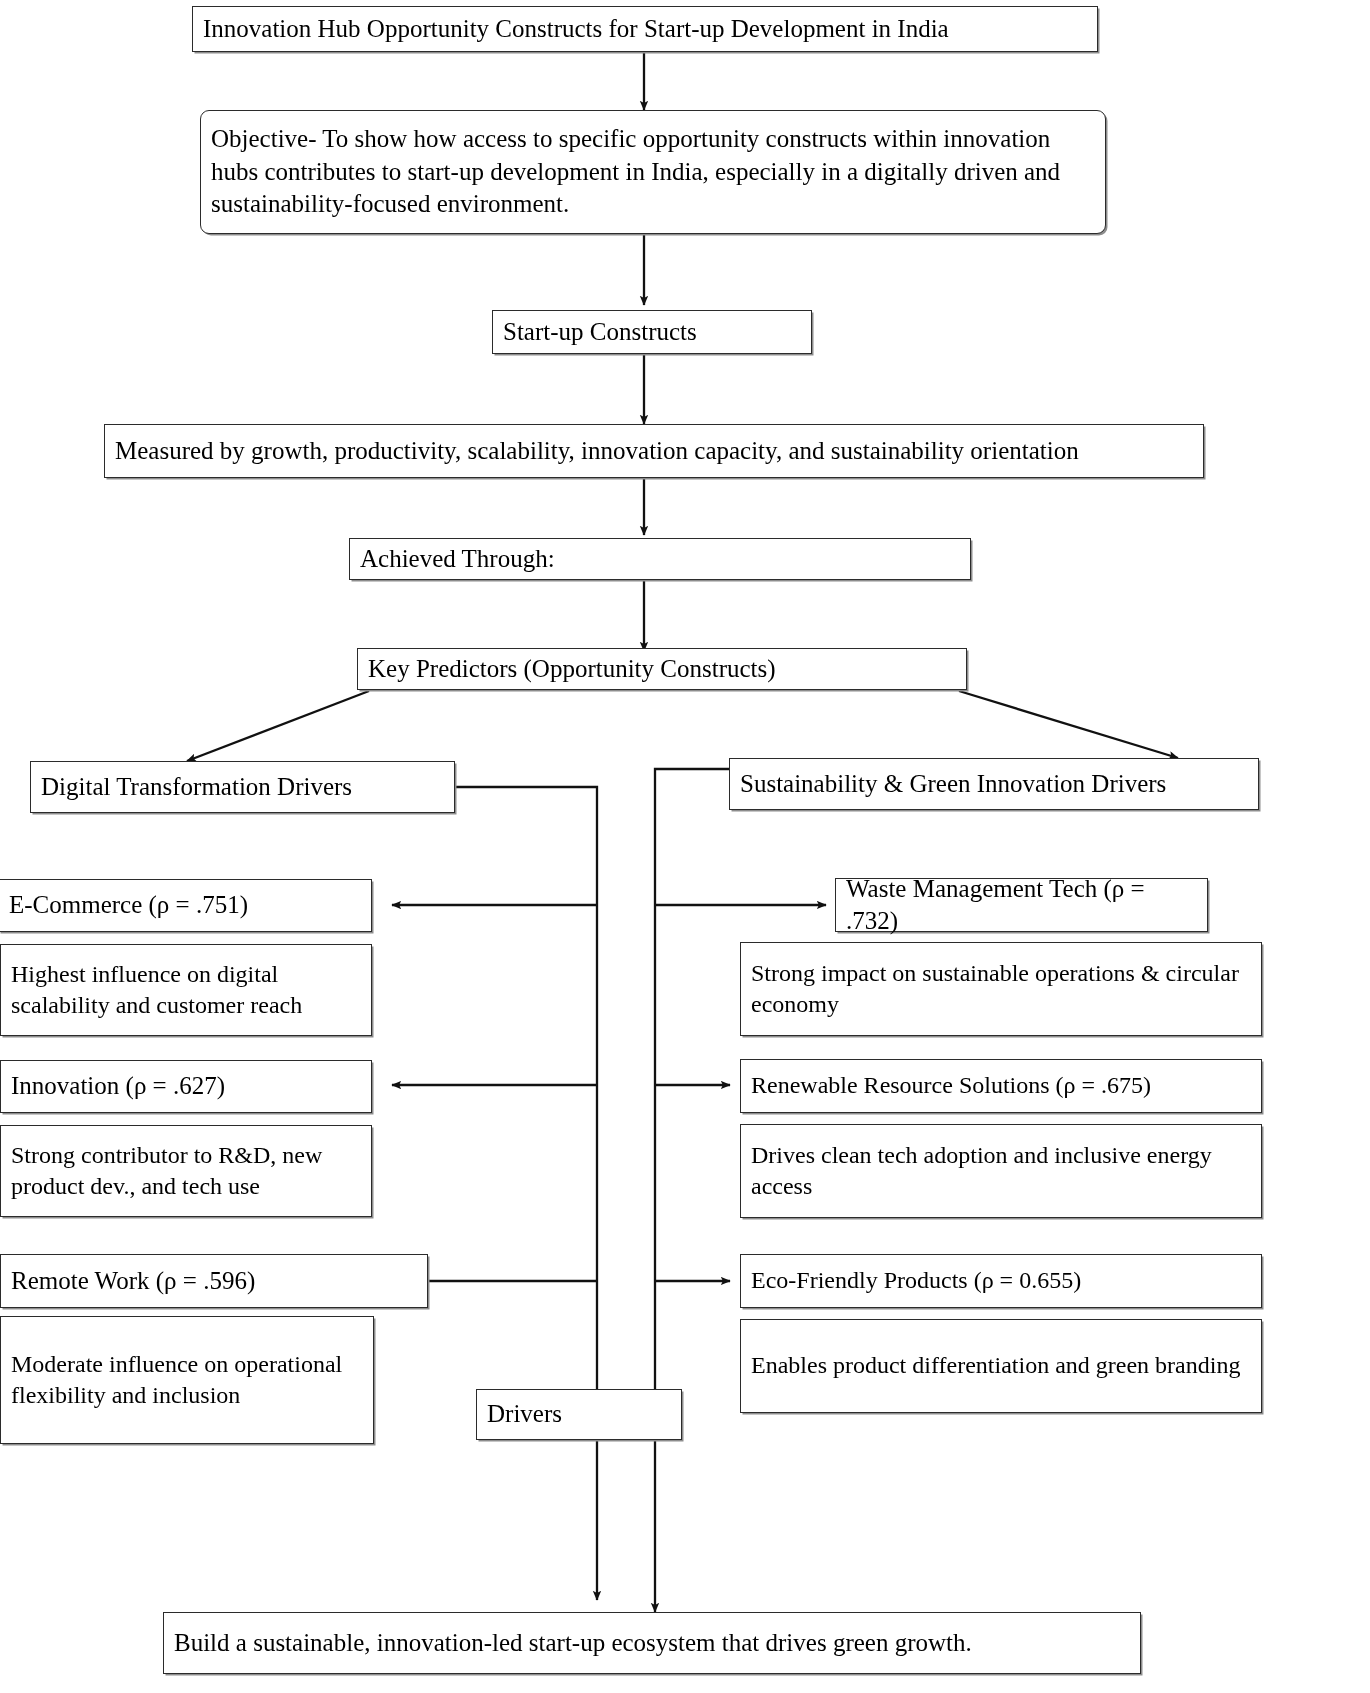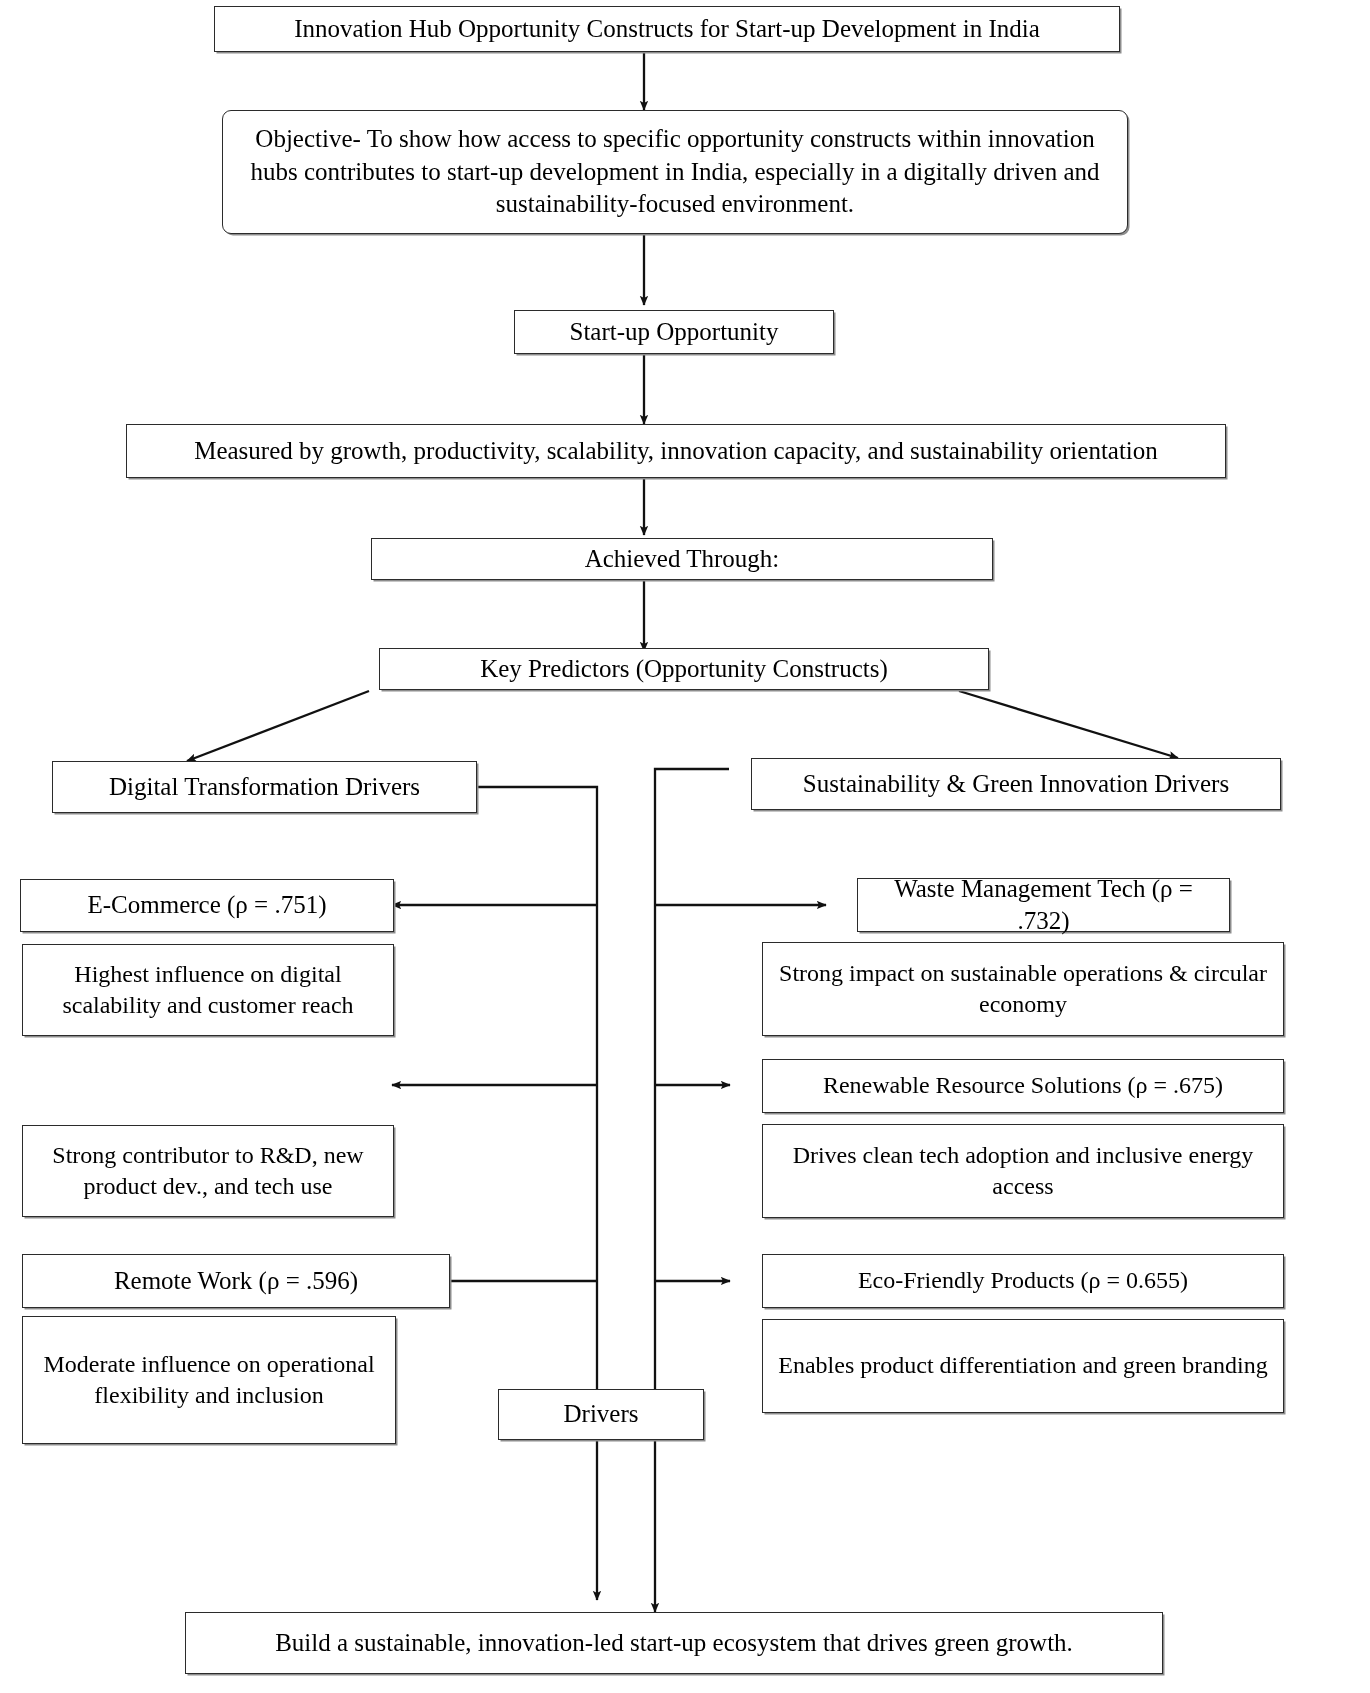--- a/index.html
+++ b/index.html
@@ -22,26 +22,24 @@
   }
   .node{
     position:absolute;
     box-sizing:border-box;
     background:#ffffff;
     border:1.6px solid #2b2b2b;
     box-shadow:2px 2px 0 -0.5px #8d8d8d;
     display:flex;
     align-items:center;
     justify-content:center;
-    text-align:center;
     line-height:1.30;
     font-size:25px;
     padding:10px 10px;
     z-index:3;
-    margin-left:22px;
   }
   .node span{display:block;width:100%;}
   .n-sm{font-size:24px;}
 </style>
 </head>
 <body>
 
 <div id="canvas">
 
   <svg id="wires" viewBox="0 0 1370 1693" preserveAspectRatio="none">
@@ -83,21 +81,21 @@
 
   <div class="node" style="left:192px; top:6px; width:906px; height:46px;">
     <span>Innovation Hub Opportunity Constructs for Start-up Development in India</span>
   </div>
 
   <div class="node" style="left:200px; top:110px; width:906px; height:124px;border-radius:9px;">
     <span>Objective- To show how access to specific opportunity constructs within innovation hubs contributes to start-up development in India, especially in a digitally driven and sustainability-focused environment.</span>
   </div>
 
   <div class="node" style="left:492px; top:310px; width:320px; height:44px;">
-    <span>Start-up Opportunity</span>
+    <span>Start-up Constructs</span>
   </div>
 
   <div class="node" style="left:104px; top:424px; width:1100px; height:54px;">
     <span>Measured by growth, productivity, scalability, innovation capacity, and sustainability orientation</span>
   </div>
 
   <div class="node" style="left:349px; top:538px; width:622px; height:42px;">
     <span>Achieved Through:</span>
   </div>
 
@@ -113,20 +111,23 @@
     <span>Sustainability &amp; Green Innovation Drivers</span>
   </div>
 
   <div class="node" style="left:-2px; top:879px; width:374px; height:53px;">
     <span>E-Commerce (ρ = .751)</span>
   </div>
   <div class="node n-sm" style="left:0px; top:944px; width:372px; height:92px;">
     <span>Highest influence on digital scalability and customer reach</span>
   </div>
 
+  <div class="node" style="left:0px; top:1060px; width:372px; height:53px;">
+    <span>Innovation (ρ = .627)</span>
+  </div>
   <div class="node n-sm" style="left:0px; top:1125px; width:372px; height:92px;">
     <span>Strong contributor to R&amp;D, new product dev., and tech use</span>
   </div>
 
   <div class="node" style="left:0px; top:1254px; width:428px; height:54px;">
     <span>Remote Work (ρ = .596)</span>
   </div>
   <div class="node n-sm" style="left:0px; top:1316px; width:374px; height:128px;">
     <span>Moderate influence on operational flexibility and inclusion</span>
   </div>

